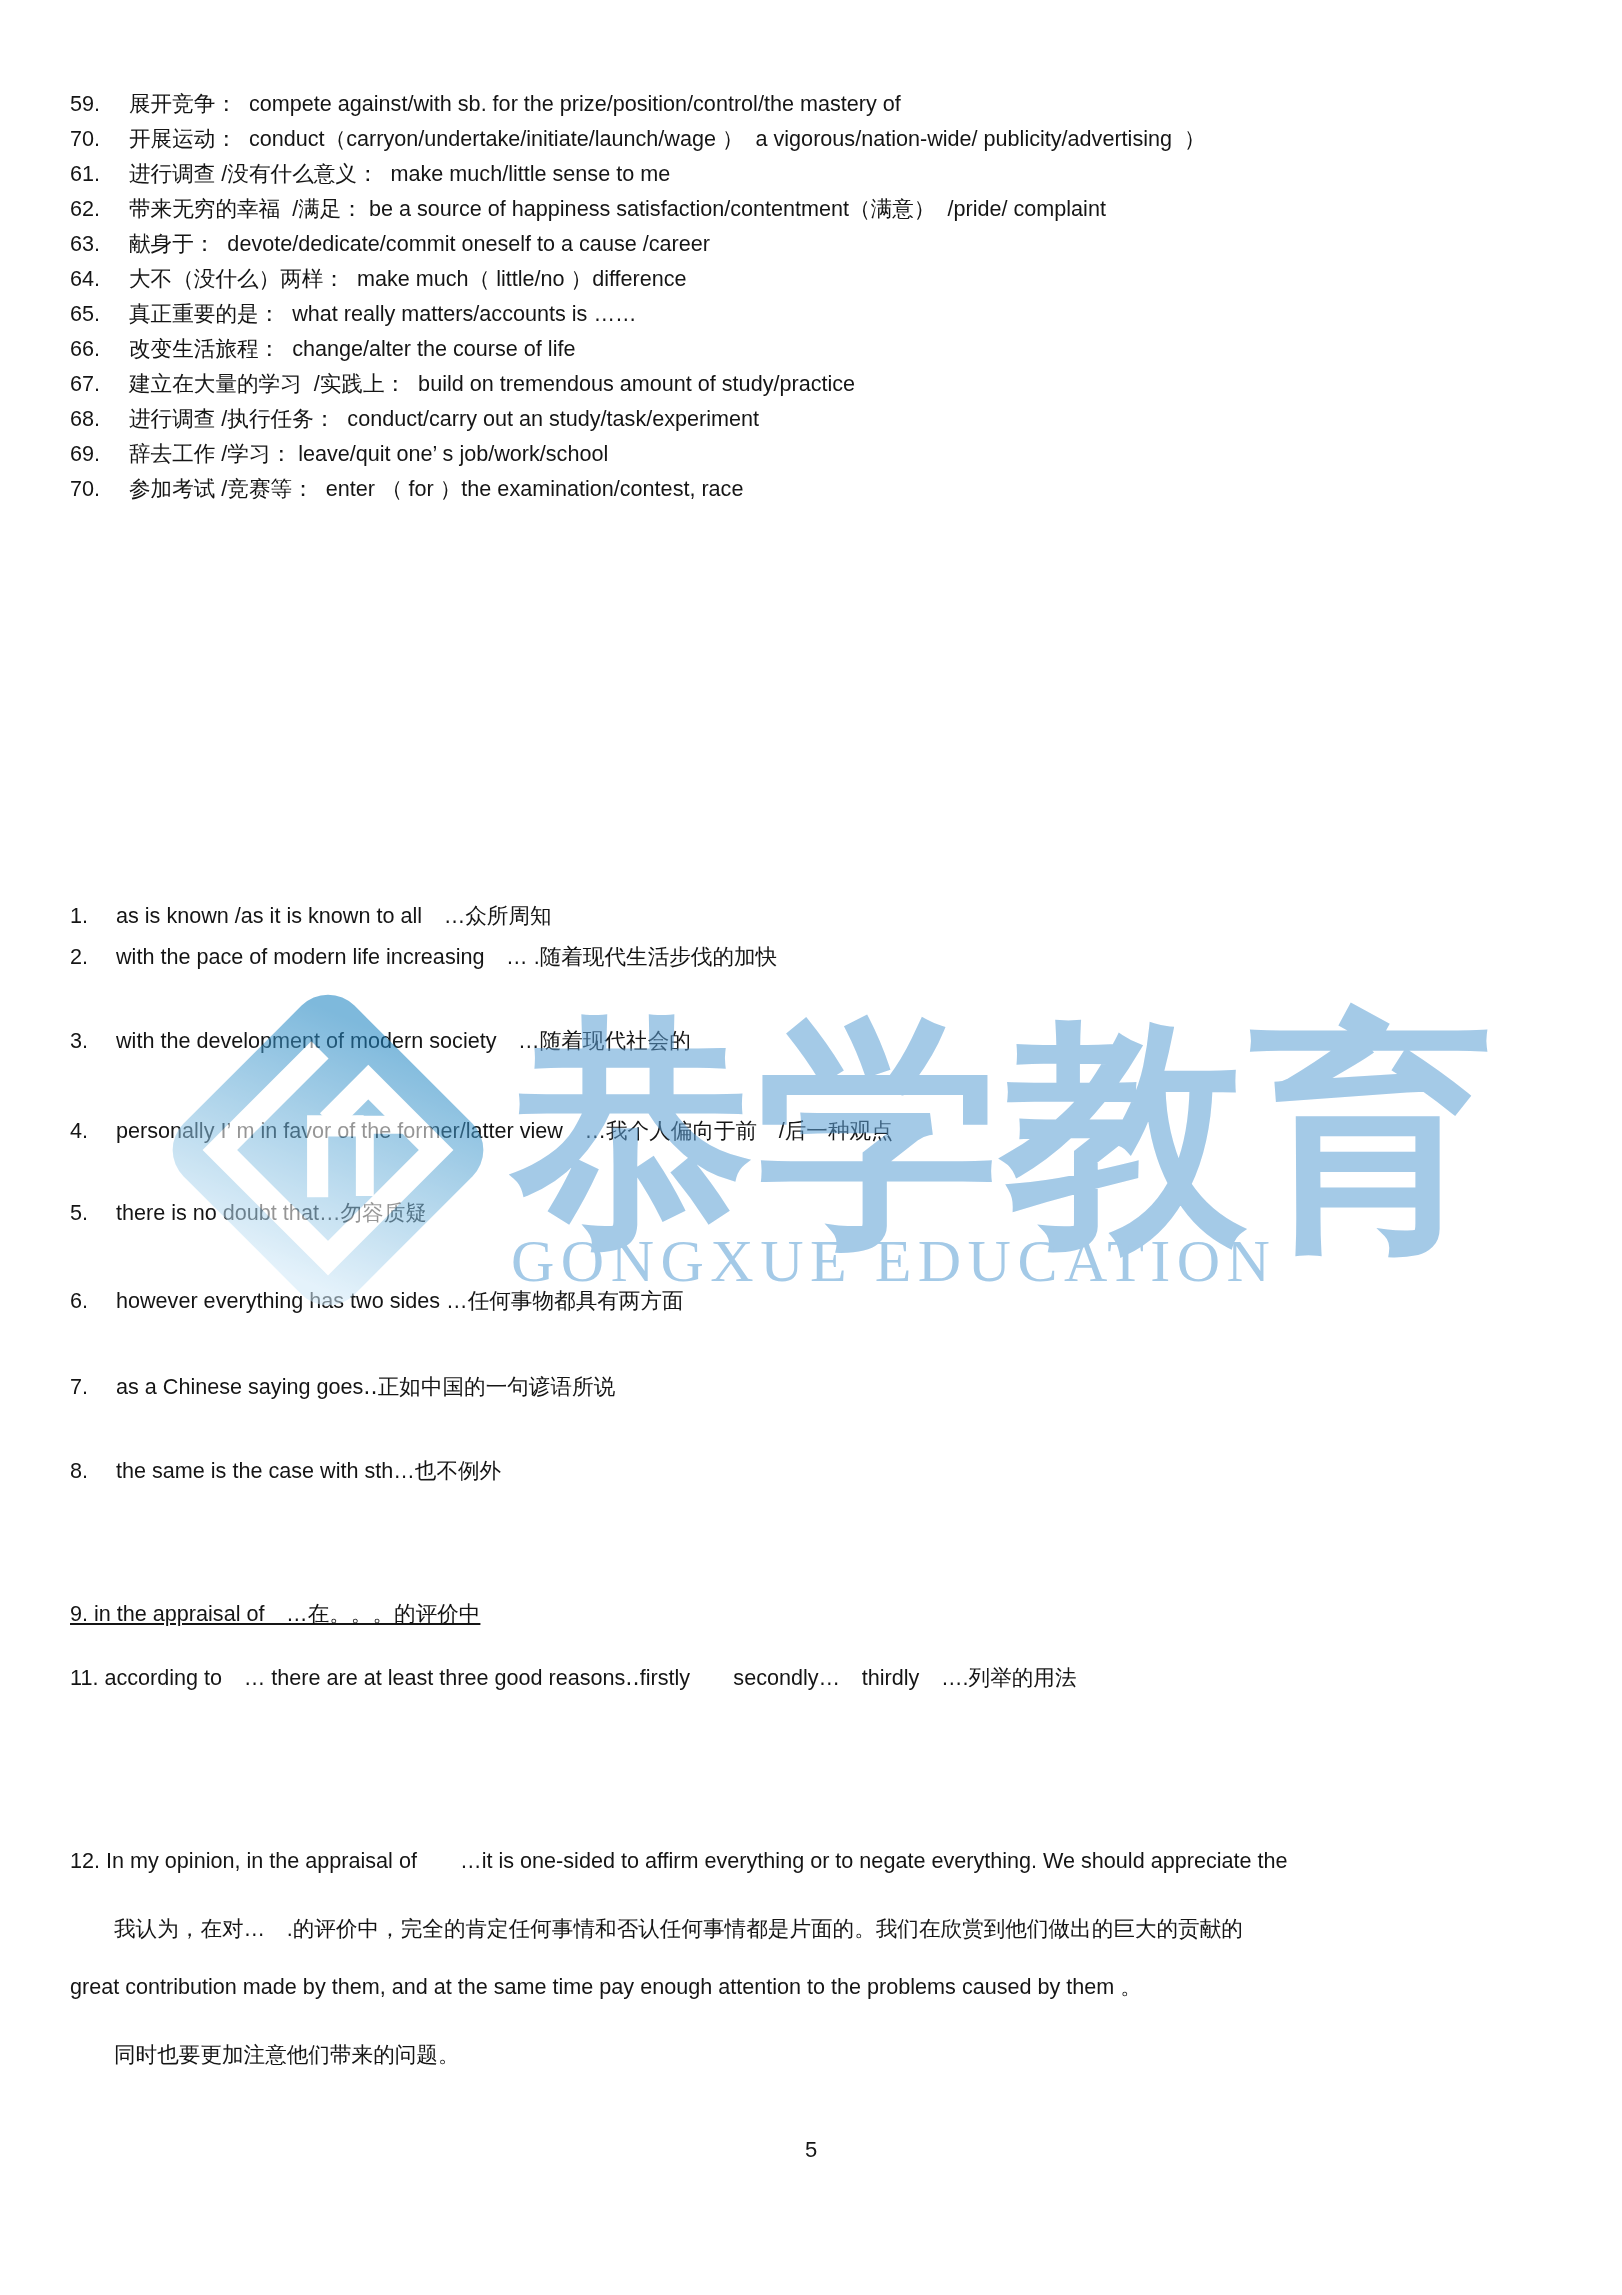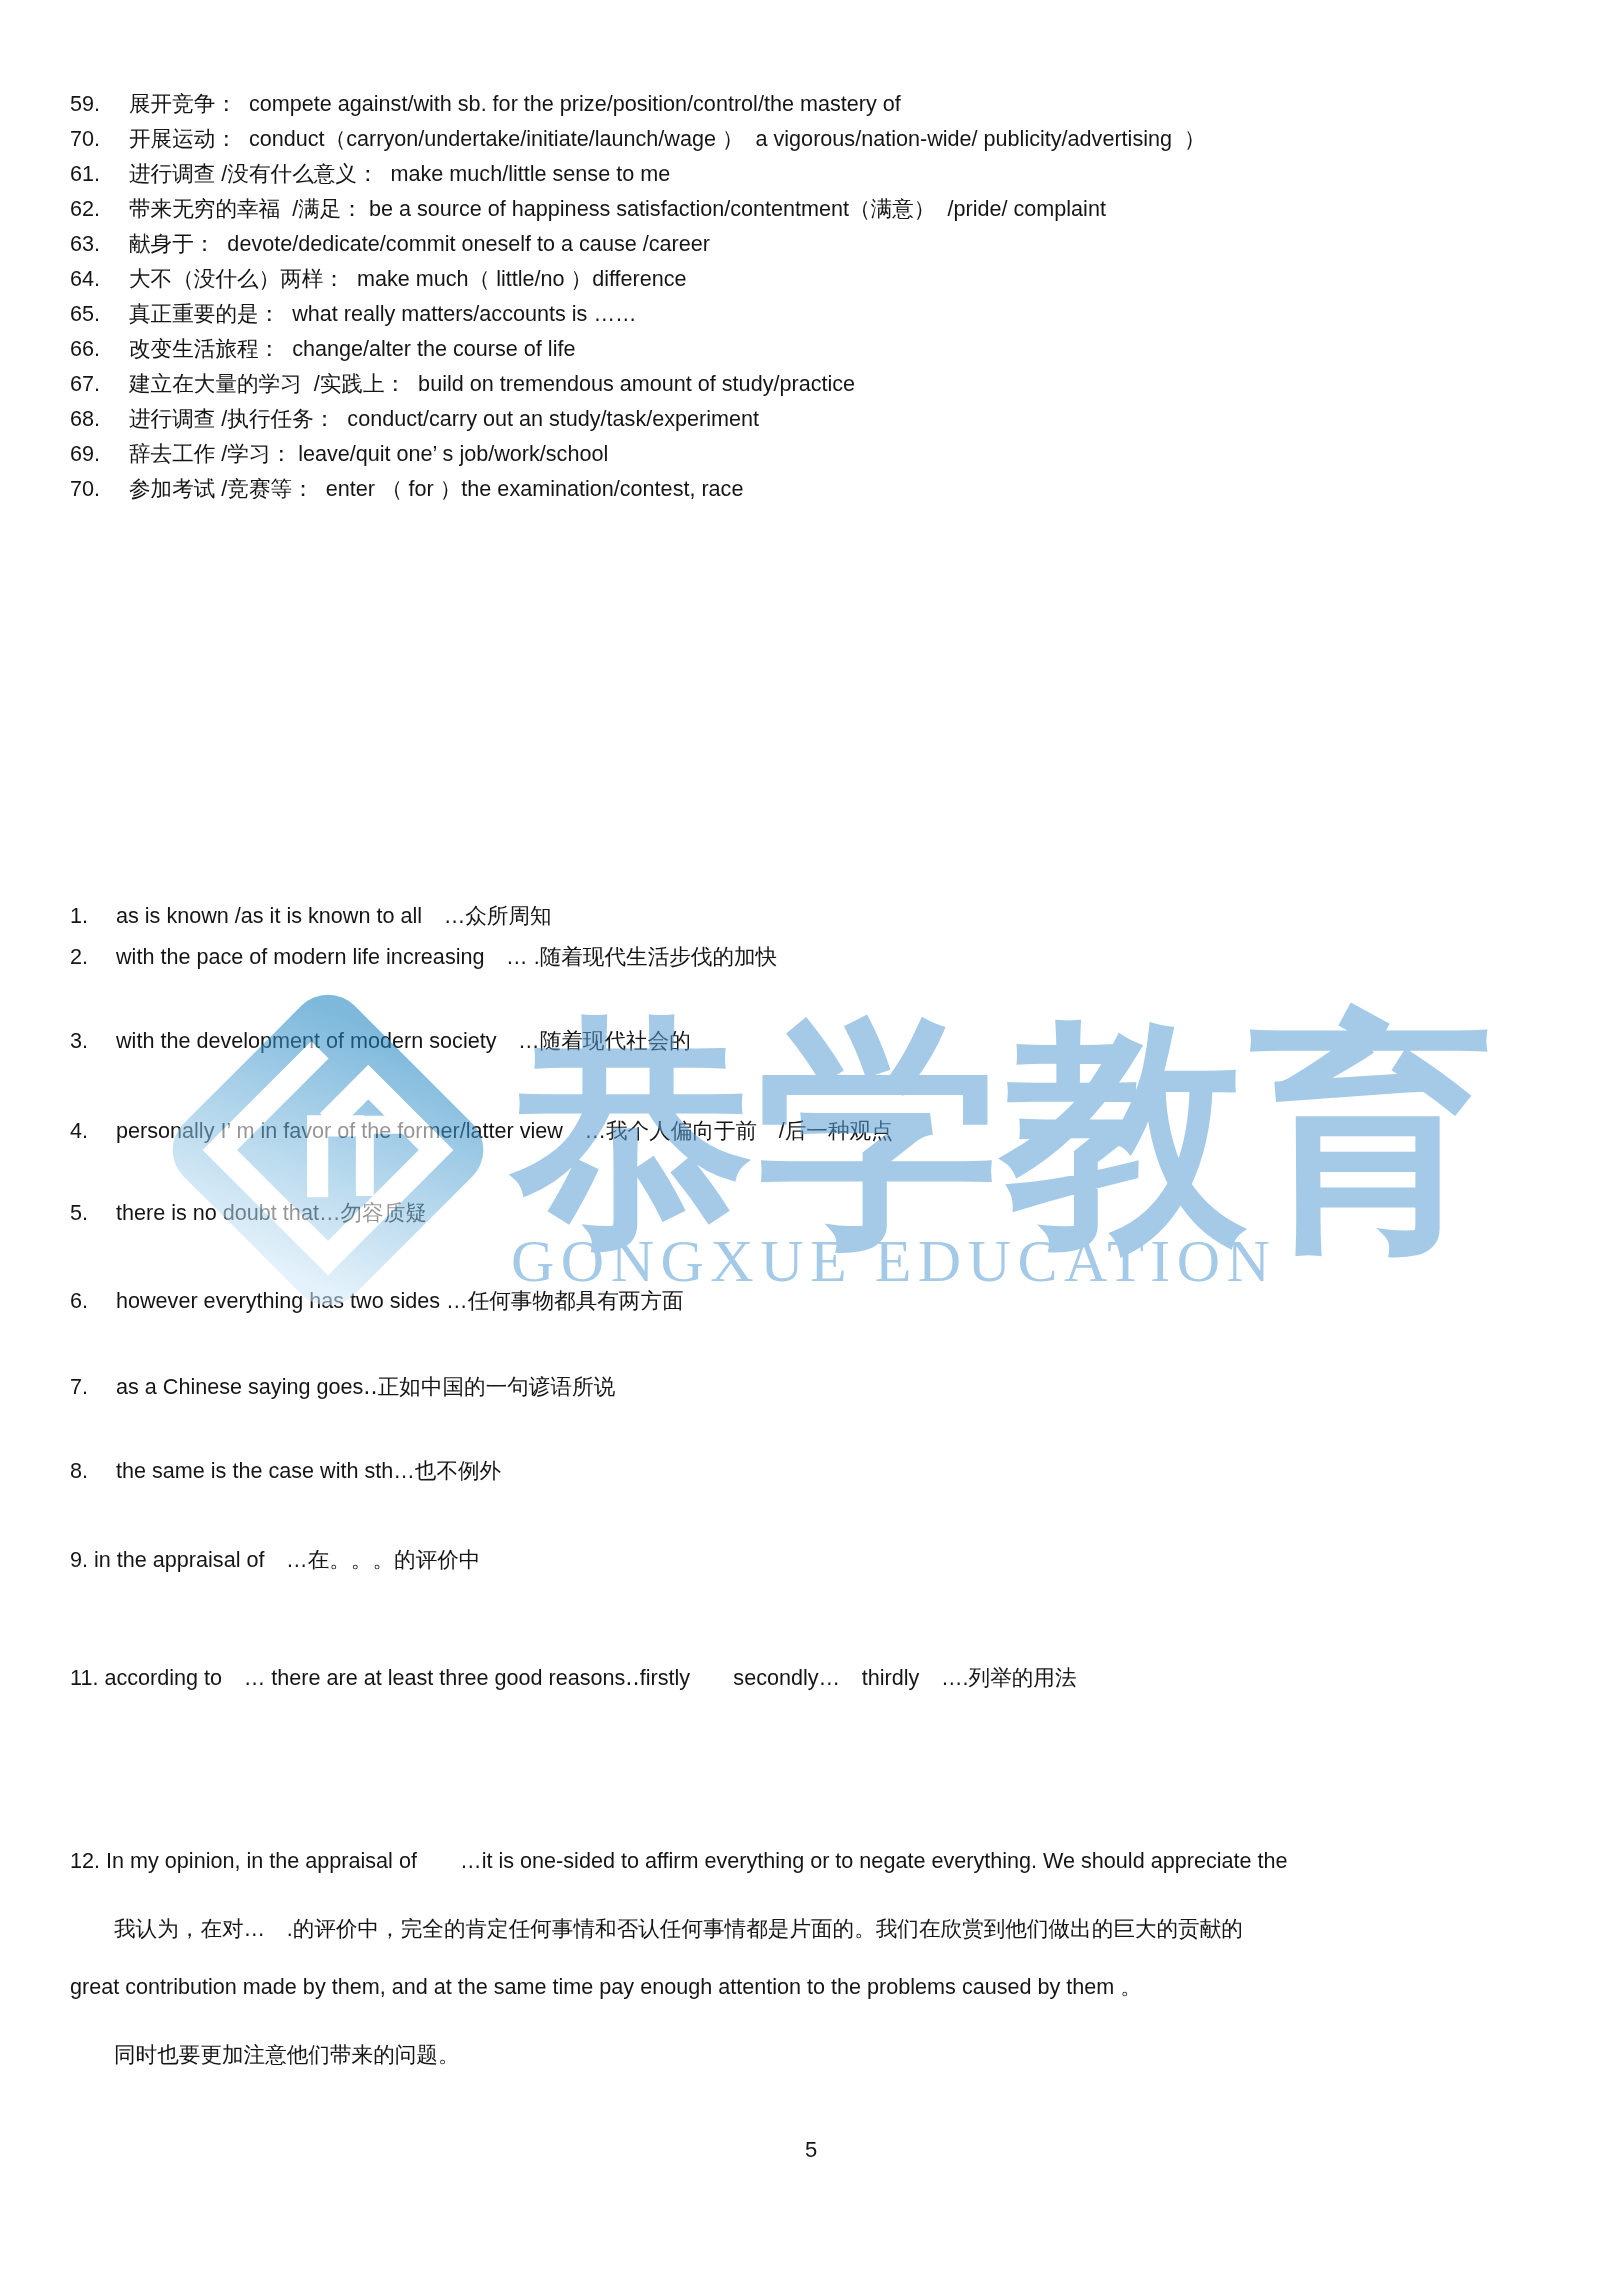--- a/index.html
+++ b/index.html
@@ -30,21 +30,21 @@
   .sec2-item .num { flex:none; width:46px; white-space:pre; }
   .sec2-item.hang { display:flex; }
   .i1  { top:895px; }
   .i2  { top:936px; }
   .i3  { top:1020px; }
   .i4  { top:1110px; }
   .i5  { top:1192px; }
   .i6  { top:1280px; }
   .i7  { top:1366px; }
   .i8  { top:1450px; }
-  .i9  { top:1539px; }
+  .i9  { top:1593px;text-decoration:underline; }
   .i11 { top:1637px;margin-top:20px; }
   .i12 { top:1756px; line-height:42px; }
   .zhp { top:1824px; line-height:42px;margin-left:44px; }
 
   .pagenum {
     position:absolute; left:0; top:2133px; width:100%;
     text-align:center; font-size:22px; line-height:34px;
   }
 
   

